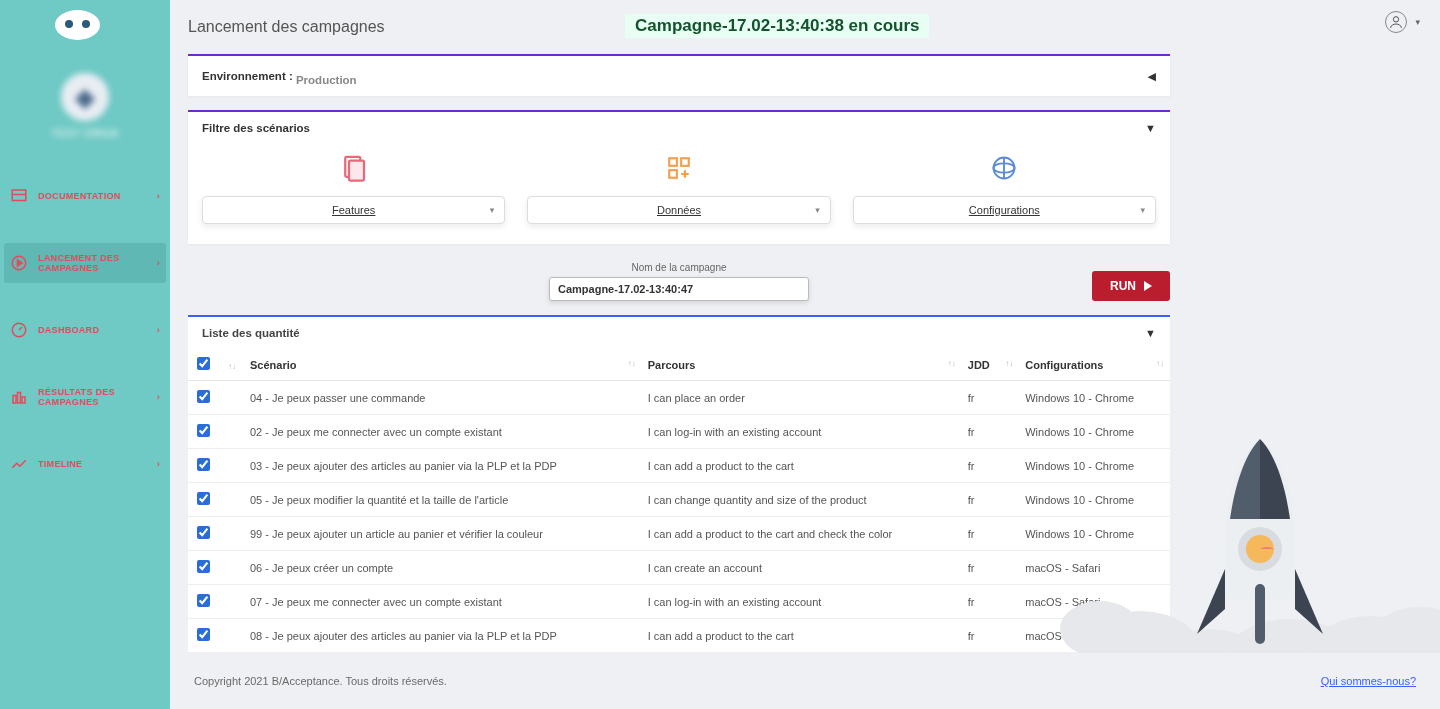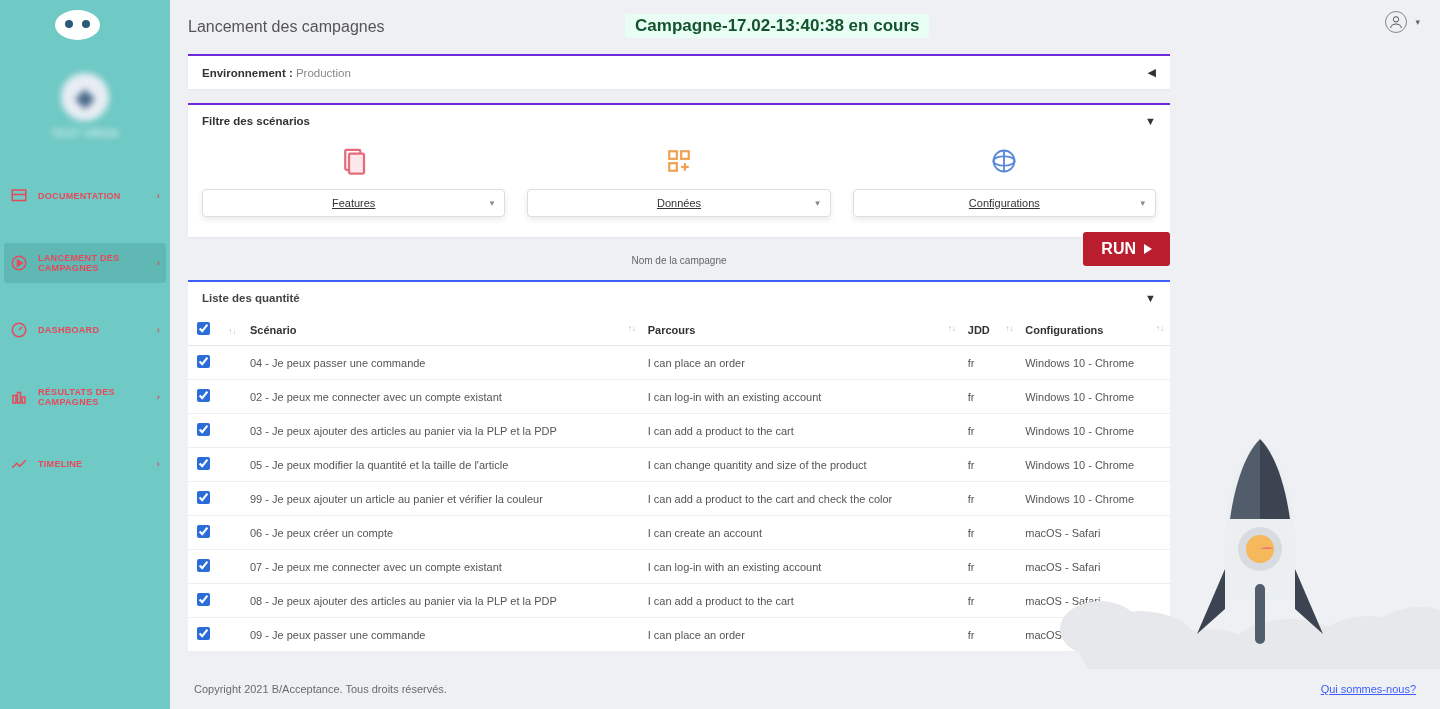--- a/index.html
+++ b/index.html
@@ -32,56 +32,56 @@
     
     .main { flex: 1; padding: 0 0 0 0; position: relative; overflow:hidden;}
     .content-wrapper { padding: 18px 20px 0 18px; max-width: 1020px; }
     .page-header-row { display: flex; align-items:flex-start; margin-bottom:12px; }
     .page-title { font-size: 16px; color: #555; font-weight:500; }
     .campaign-status { background: #e8fdf4; color: #14532d; font-weight:700; font-size: 17px; padding: 2px 10px; margin:0 auto; position:relative; top:-4px;}
     
     .panel { background: #fff; border-top: 2px solid #6d28d9; margin-bottom: 14px; box-shadow: 0 1px 2px rgba(0,0,0,0.04);}
     .panel-header { display:flex; align-items:center; padding: 10px 14px; font-size: 11.5px;}
     .panel-header .strong { font-weight:700; color:#333;}
-    .panel-header .value { color:#888; font-weight:400;}
+    .panel-header .value { color:#888; font-weight:700;margin-top:8px;}
     .panel-toggle { margin-left:auto; color:#333; cursor:pointer; font-size:11px;}
     
     .filters-body { display:flex; gap:22px; justify-content:space-between; padding: 6px 14px 20px; }
     .filter-col { flex:1; display:flex; flex-direction:column; align-items:center; gap:10px; }
     .filter-icon { width:36px; height:36px; display:flex; align-items:center; justify-content:center; border-radius:6px;}
     .filter-icon.red { color:#e56b7a; }
     .filter-icon.orange { color:#f0a050; }
     .filter-icon.blue { color:#5a8ad8; }
     .filter-select { width:100%; background:#fff; border:1px solid #ddd; border-radius:4px; padding:7px 12px; font-size:11px; display:flex; align-items:center; justify-content:center; position:relative; box-shadow:0 3px 6px rgba(0,0,0,0.08); cursor:pointer;text-decoration:underline;}
     .filter-select .caret { position:absolute; right:10px; font-size:9px; color:#888;}
     
     .campaign-name-row { display:flex; align-items:flex-end; gap:24px; justify-content:center; padding: 4px 0 14px; position:relative;}
     .campaign-name-block { display:flex; flex-direction:column; align-items:center; gap:4px;}
     .campaign-name-label { font-size:10px; color:#666; }
     .campaign-name-input { width:260px; padding:5px 8px; font-size:11px; border:1px solid #bbb; border-radius:3px; background:#fff; font-weight:600; color:#333; box-shadow:0 2px 5px rgba(0,0,0,0.12);}
-    .run-btn { position:absolute; right:0; bottom:14px; background:#b91d2e; color:#fff; border:none; padding:8px 18px; font-size:16px; font-weight:700; border-radius:3px; display:flex; align-items:center; gap:8px; cursor:pointer;}
+    .run-btn { position:absolute; right:0; bottom:14px; background:#b91d2e; color:#fff; border:none; padding:8px 18px; font-size:12px; font-weight:700; border-radius:3px; display:flex; align-items:center; gap:8px; cursor:pointer;}
     .run-btn .play-icon { width:0; height:0; border-left:8px solid #fff; border-top:5px solid transparent; border-bottom:5px solid transparent;}
     
     
     .table-panel { background:#fff; border-top:2px solid #3e5eff;}
     .table-panel-header { display:flex; align-items:center; padding:10px 14px; font-size:11.5px; font-weight:600; color:#444;}
     .table { width:100%; border-collapse:collapse; }
     .table th { text-align:left; font-size:11px; font-weight:700; color:#333; padding:8px 6px; border-bottom:1px solid #e5e5e5; position:relative;}
     .table th .sort { font-size:8px; color:#bbb; margin-left:4px;}
     .table th.check-col { width:30px; text-align:center;}
     .table th.sort-col { width:26px;}
     .table td { font-size:11px; color:#555; padding:9px 6px; border-bottom:1px solid #eee;}
     .table td.check-col { text-align:center;}
     .table input[type=checkbox] { accent-color:#2a6dd9; cursor:pointer; width:13px; height:13px;}
     
     
     .rocket-scene { position:absolute; right:-20px; bottom:20px; width:400px; height:280px; pointer-events:none; }
     
     
-    .footer { position:absolute; bottom:0; left:170px; right:0; display:flex; justify-content:space-between; padding:14px 24px; font-size:11px; background:#eef0f3;text-align:right;}
+    .footer { position:absolute; bottom:0; left:170px; right:0; display:flex; justify-content:space-between; padding:22px 24px; font-size:11px; background:#eef0f3;text-align:right;}
     .footer-left { color:#6a6a6a;}
     .footer-right { color:#3e5eff;}
   </style>
 </head>
 <body>
 
 <div class="layout">
 
   <aside class="sidebar">
     <div class="sidebar-logo">
@@ -215,20 +215,21 @@
               <span>Configurations</span>
               <span class="caret">▾</span>
             </div>
           </div>
         </div>
       </div>
 
       <div class="campaign-name-row">
         <div class="campaign-name-block">
           <label class="campaign-name-label">Nom de la campagne</label>
+          <input class="campaign-name-input" value="Campagne-17.02-13:40:47" style="">
         </div>
         <button class="run-btn">
           <span>RUN</span>
           <span class="play-icon"></span>
         </button>
       </div>
 
       <div class="table-panel">
         <div class="table-panel-header">
           <span>Liste des quantité</span>

